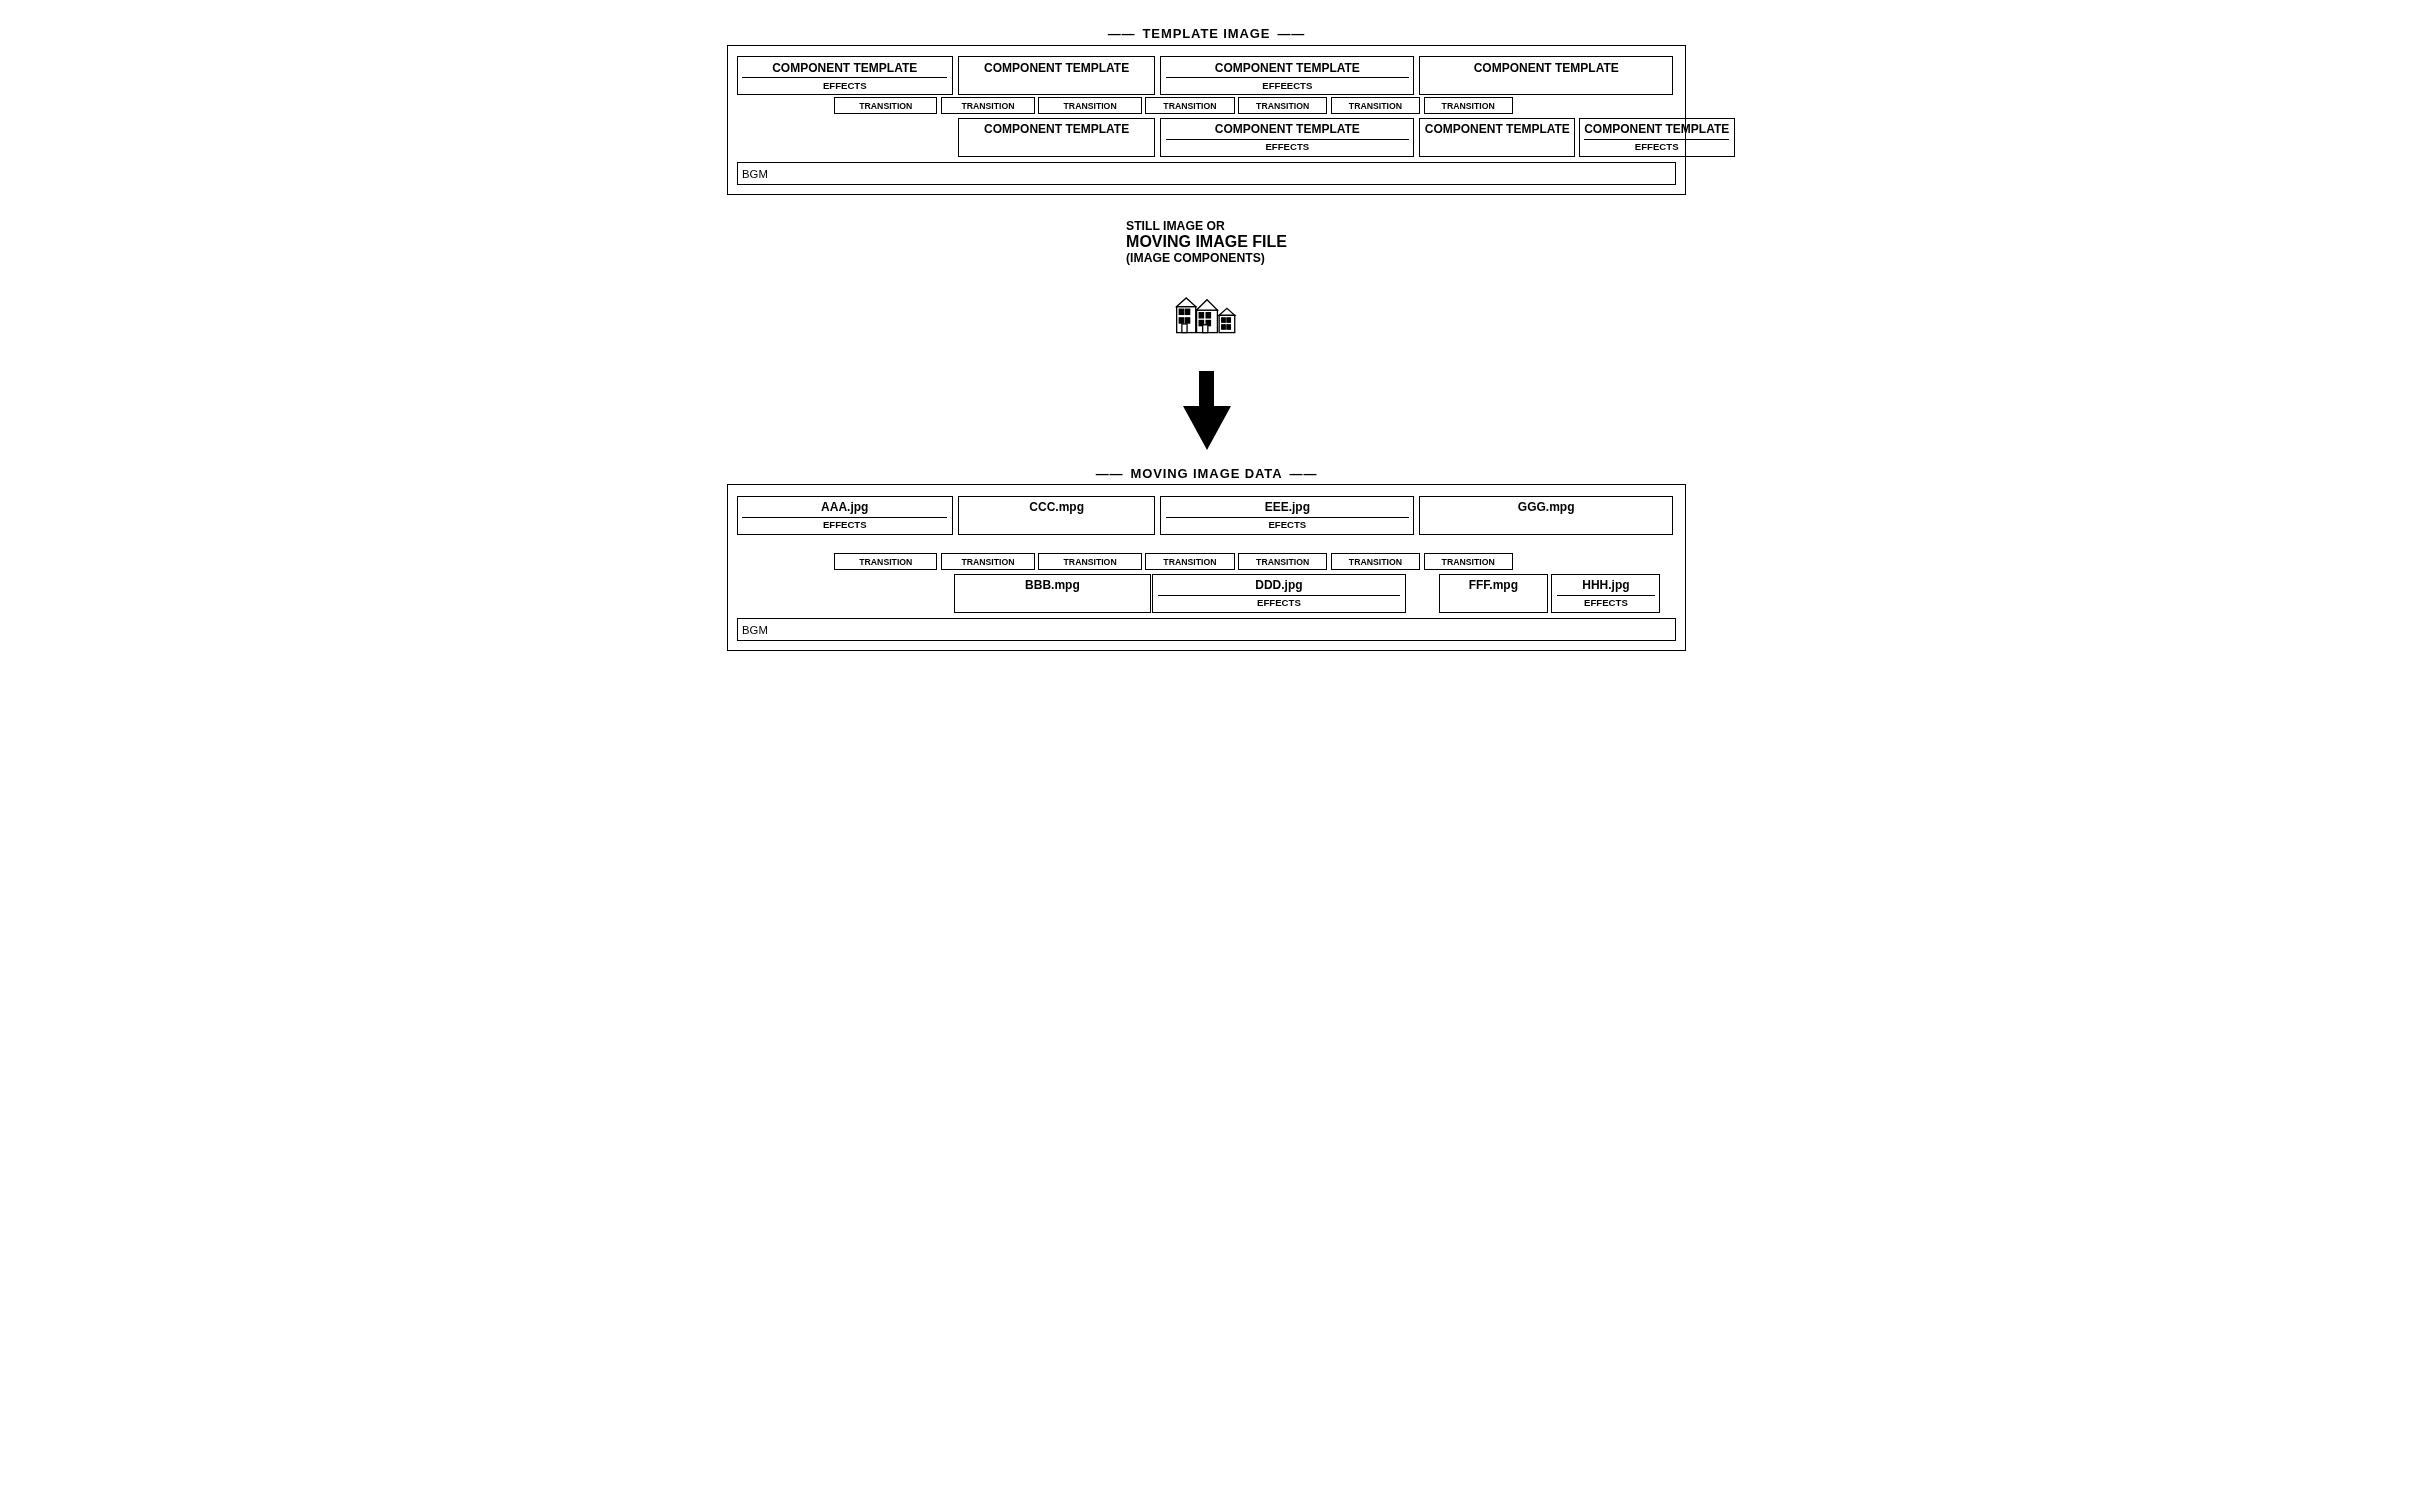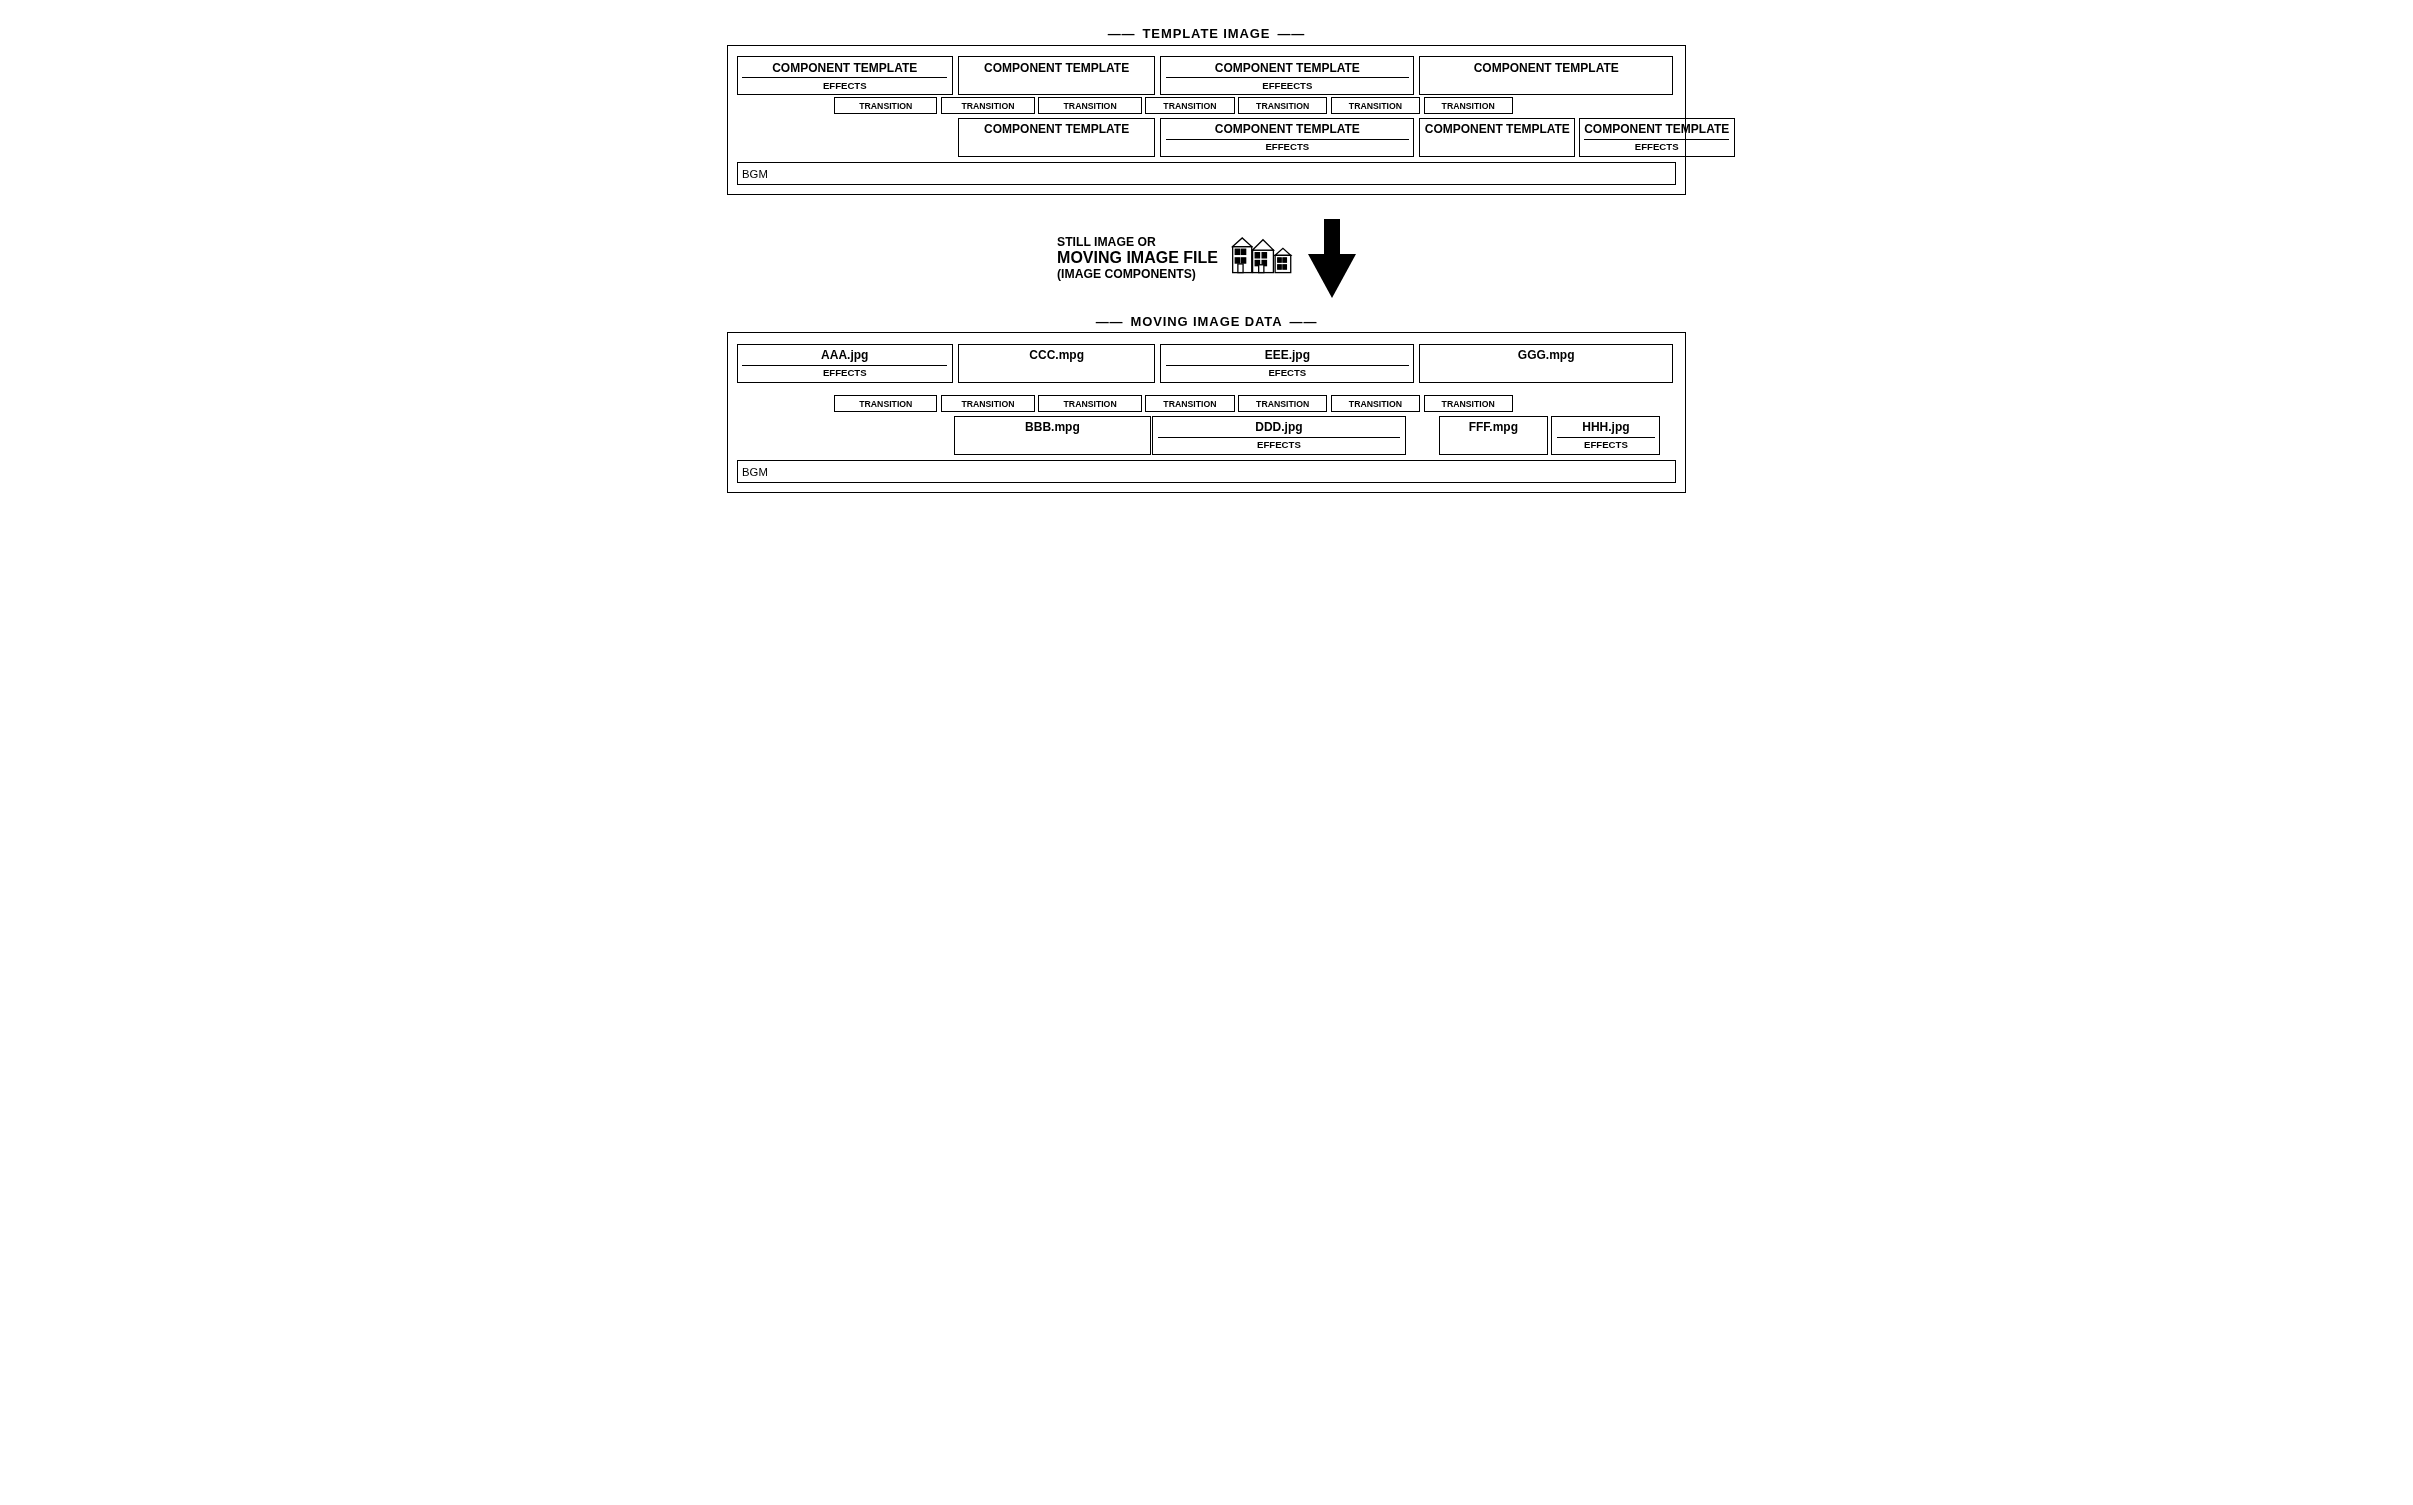--- a/index.html
+++ b/index.html
@@ -27,22 +27,23 @@
     .section-box {
       border: 1.7px solid #000;
       position: relative;
       width: 100%;
       padding: 10.5px 8.7px 8.7px 8.7px;
     }
 
     
     .arrow-section {
       display: flex;
+      flex-direction: column;
       align-items: center;
-      gap: 10px;
+      gap: 26px;
       margin: 24.4px 0 15.7px 0;
       width: 100%;
       justify-content: center;
     }
 
     .big-arrow {
       width: 0;
       height: 0;
       border-left: 24.4px solid transparent;
       border-right: 24.4px solid transparent;
@@ -232,21 +233,21 @@
     <div class="big-arrow-container">
       <div class="arrow-stem"></div>
       <div class="big-arrow"></div>
     </div>
   </div>
 
   <div class="section-wrapper">
     <div class="section-title-top">MOVING IMAGE DATA</div>
     <div class="section-box">
 
-      <div style="display:grid; grid-template-columns: 23% 21% 27% 27%; gap:5.2px; margin-bottom:12px;">
+      <div style="display:grid; grid-template-columns: 23% 21% 27% 27%; gap:5.2px; margin-bottom:18px;">
 
         <div class="cell-comp">
           <div class="comp-name">AAA.jpg</div>
           <div class="effects-label">EFFECTS</div>
         </div>
 
         <div class="cell-comp">
           <div class="comp-name">CCC.mpg</div>
         </div>
 

